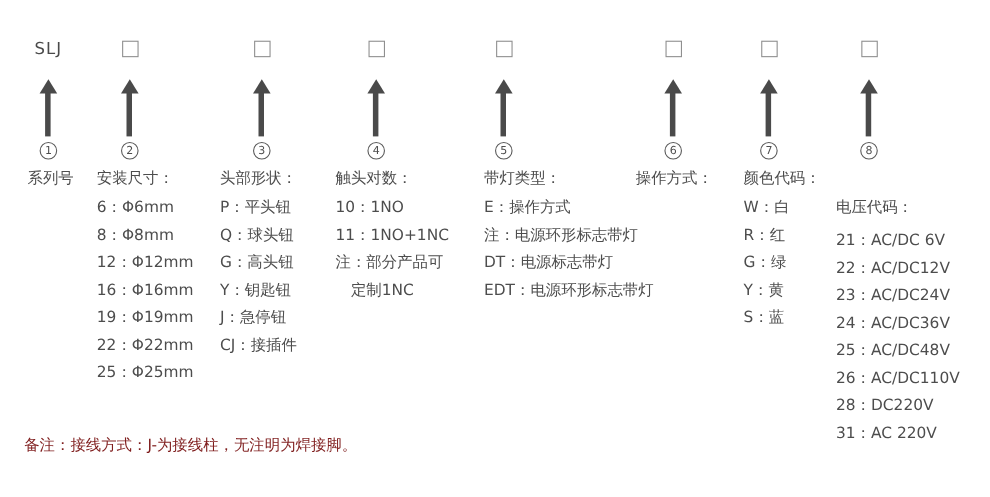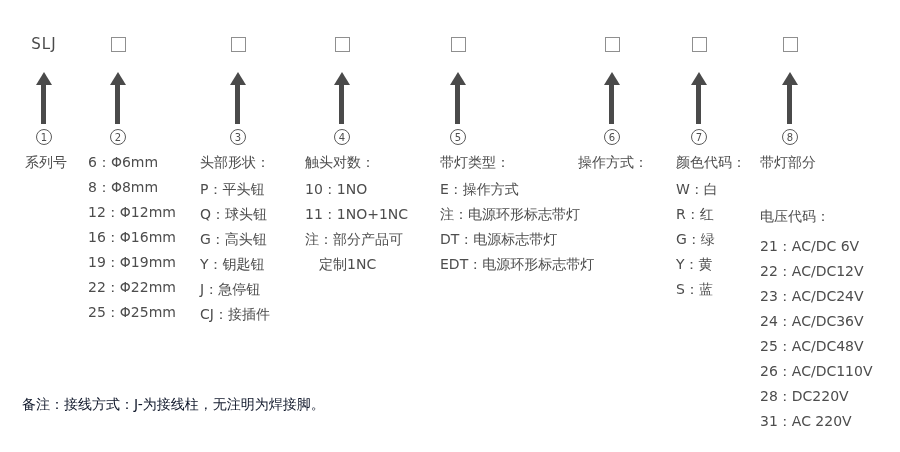--- a/index.html
+++ b/index.html
@@ -57,21 +57,21 @@
     font-size:10px;line-height:16px;text-align:center;
     color:#4d4d4d;
     box-sizing:border-box;
   }
   .heading{margin-top:7px;line-height:20px;white-space:nowrap;}
   .subheading{line-height:25px;height:25px;white-space:nowrap;margin-top:32px;}
   .items{margin-top:5px;}
   .item{line-height:25px;height:25px;white-space:nowrap;}
   .note{
     position:absolute;left:22px;top:396px;
-    font-size:14px;color:#0f172a;white-space:nowrap;
+    font-size:14px;color:#7f1d1d;white-space:nowrap;
   }
 </style>
 </head>
 <body>
 
 <div class="diagram">
   <div id="columns">
       <div class="col c1">
     <div class="symbol-stack">
       <div class="top-slot">
@@ -86,20 +86,21 @@
   </div>
       <div class="col c2">
     <div class="symbol-stack">
       <div class="top-slot">
 
         <span class="checkbox"></span>
       </div>
       <div class="arrow"></div>
       <div class="num">2</div>
     </div>
+    <div class="heading">安装尺寸：</div>
 
     <div class="items">
           <div class="item">6：Φ6mm</div>
           <div class="item">8：Φ8mm</div>
           <div class="item">12：Φ12mm</div>
           <div class="item">16：Φ16mm</div>
           <div class="item">19：Φ19mm</div>
           <div class="item">22：Φ22mm</div>
           <div class="item">25：Φ25mm</div>
         </div>
@@ -193,21 +194,20 @@
   </div>
       <div class="col c8">
     <div class="symbol-stack">
       <div class="top-slot">
 
         <span class="checkbox"></span>
       </div>
       <div class="arrow"></div>
       <div class="num">8</div>
     </div>
-    <div class="heading">带灯部分</div>
     <div class="subheading">电压代码：</div>
     <div class="items">
           <div class="item">21：AC/DC 6V</div>
           <div class="item">22：AC/DC12V</div>
           <div class="item">23：AC/DC24V</div>
           <div class="item">24：AC/DC36V</div>
           <div class="item">25：AC/DC48V</div>
           <div class="item">26：AC/DC110V</div>
           <div class="item">28：DC220V</div>
           <div class="item">31：AC 220V</div>

